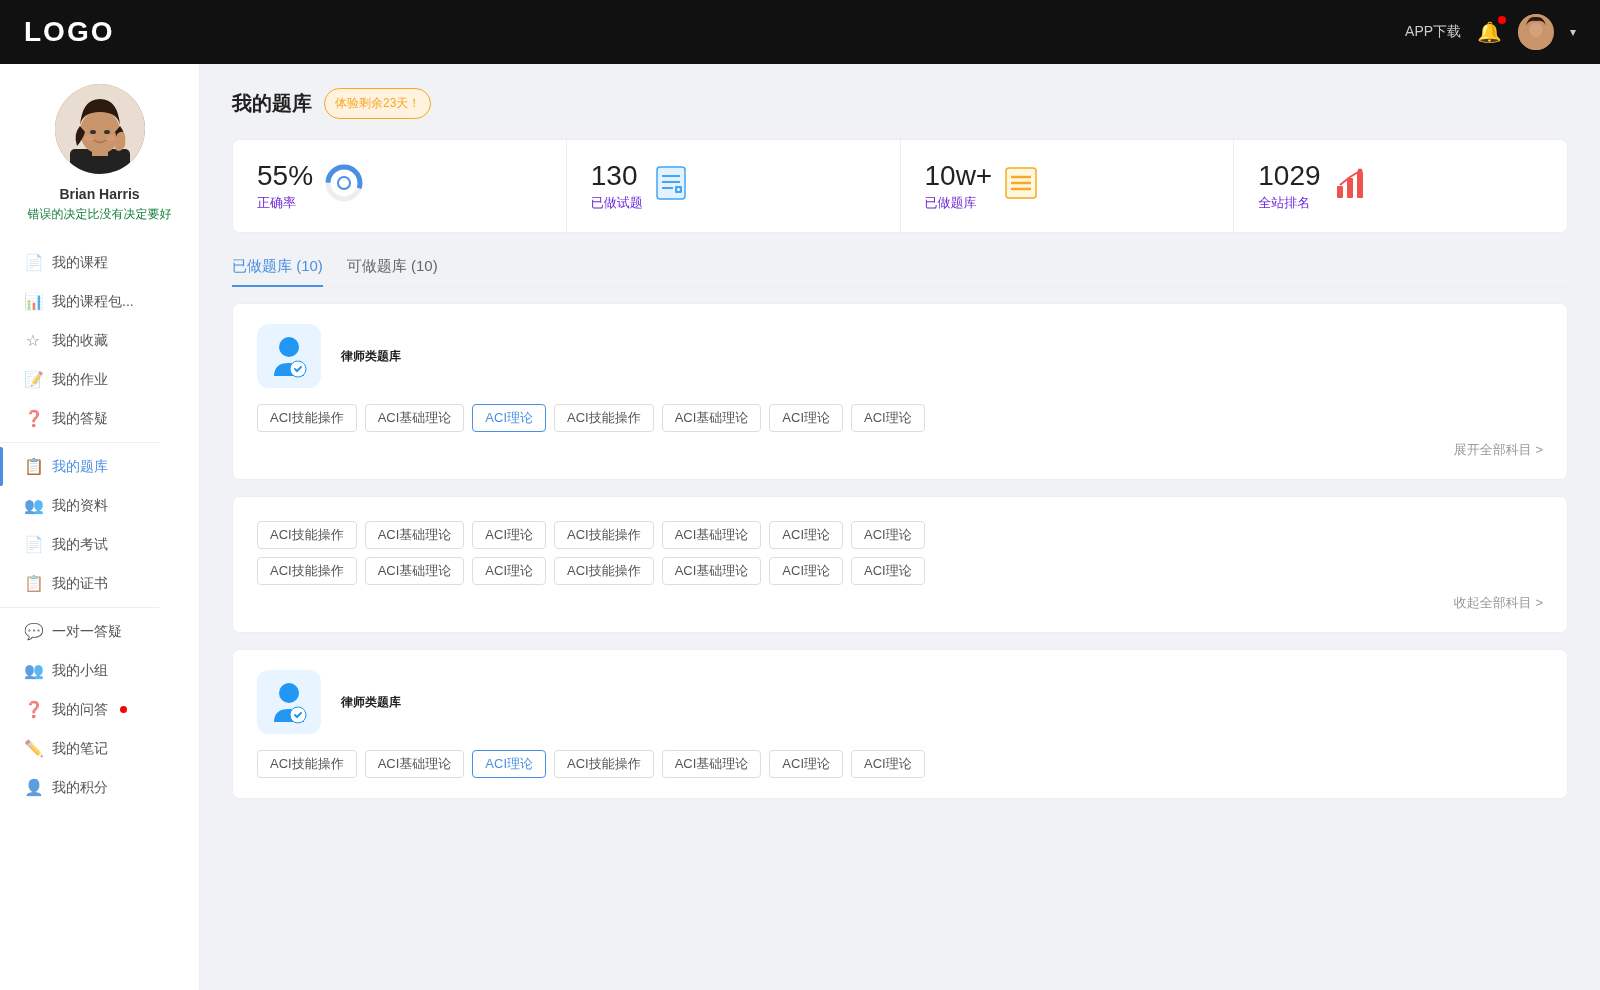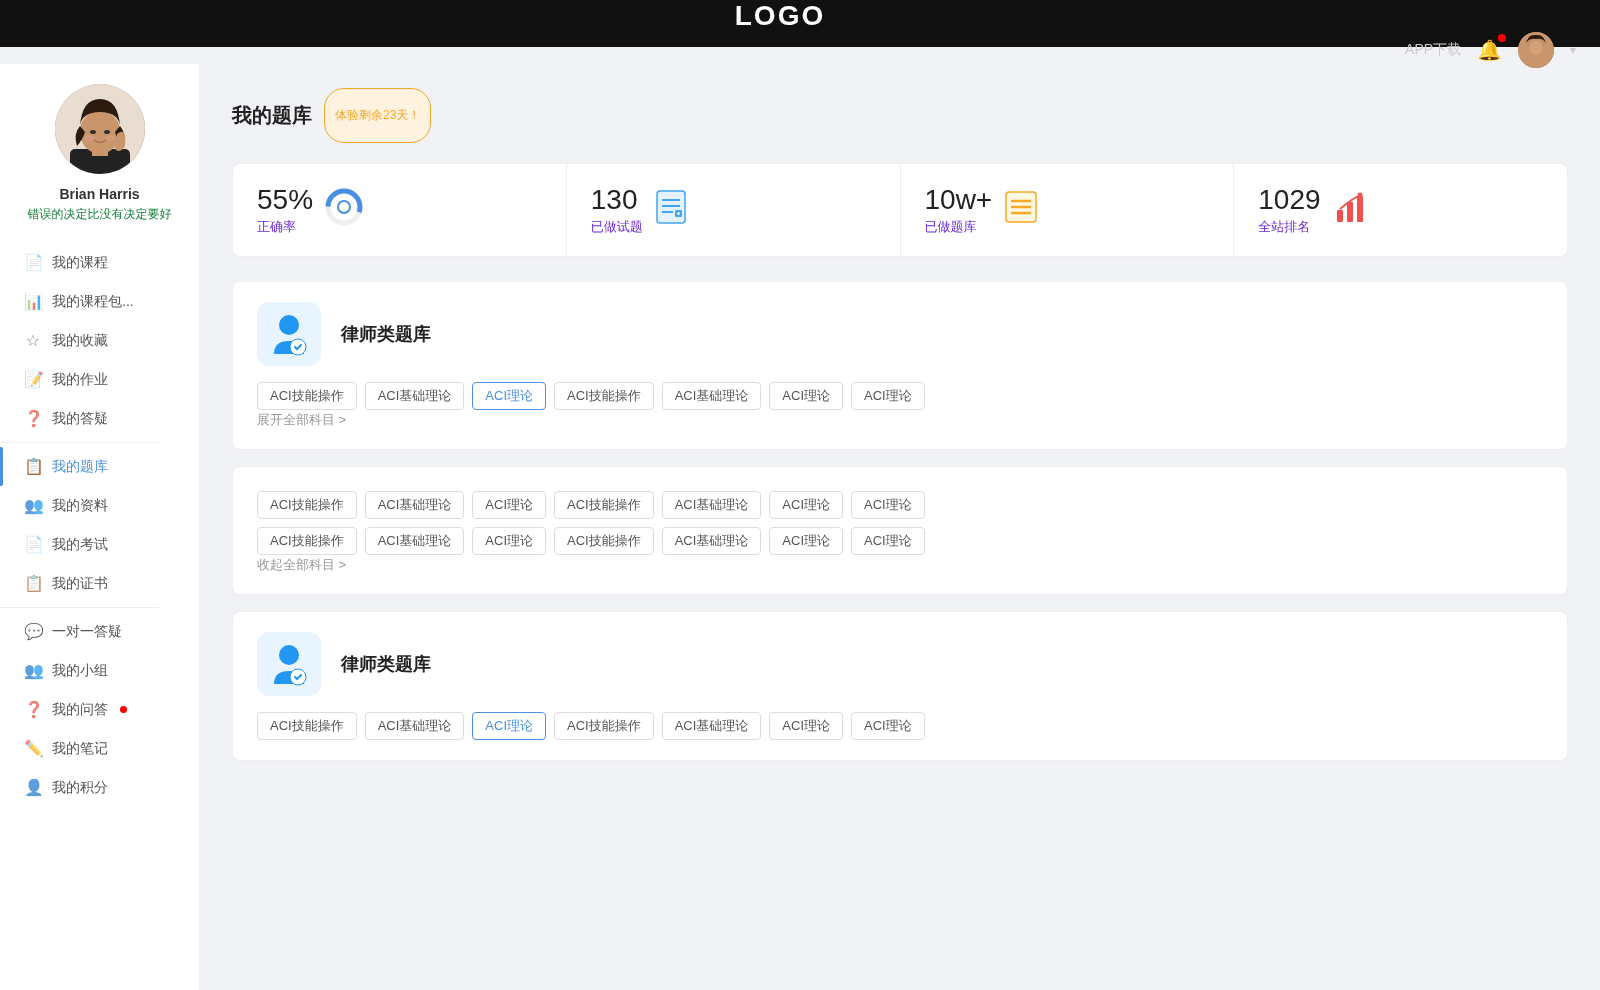--- a/index.html
+++ b/index.html
@@ -1,28 +1,27 @@
 <!DOCTYPE html>
 <html><head>
   <meta charset="utf-8">
   <style>
     * { box-sizing: border-box; margin: 0; padding: 0; }
     body { font-family: -apple-system, BlinkMacSystemFont, 'PingFang SC', 'Microsoft YaHei', sans-serif; background: #f0f2f5; color: #333; }
 
     
     .navbar {
       background: #111;
-      height: 47px;
+      height: 64px;
       display: flex;
       align-items: center;
       padding: 0 24px;
       position: fixed;
       top: 0; left: 0; right: 0;
       z-index: 100;
-      flex-direction: column;
     }
     .navbar-logo {
       color: #fff;
       font-size: 28px;
       font-weight: 900;
       letter-spacing: 2px;
       margin-right: 40px;
     }
     .navbar-nav {
       display: flex;
@@ -189,21 +188,21 @@
       align-items: center;
       gap: 12px;
       margin-bottom: 20px;
     }
     .page-title { font-size: 20px; font-weight: 600; color: #222; }
     .trial-badge {
       background: #fff3e0;
       color: #f5a623;
       border: 1px solid #f5a623;
       border-radius: 20px;
-      padding: 18px 10px;
+      padding: 6px 10px;
       font-size: 12px;
     }
 
     
     .stats-row {
       display: flex;
       gap: 0;
       border: 1px solid #eee;
       border-radius: 8px;
       background: #fff;
@@ -265,42 +264,43 @@
       margin-bottom: 16px;
     }
     .bank-icon {
       width: 64px; height: 64px;
       border-radius: 12px;
       background: #e8f4ff;
       display: flex; align-items: center; justify-content: center;
       flex-shrink: 0;
     }
     
-    .bank-title { font-size: 18px; font-weight: 600; color: #222; }
+    .bank-title { font-size: 12px; font-weight: 600; color: #222; }
     .tags-row {
       display: flex;
       flex-wrap: wrap;
       gap: 8px;
       margin-top: 4px;
     }
     .tag {
       border: 1px solid #ddd;
       border-radius: 4px;
       padding: 4px 12px;
       font-size: 13px;
       color: #555;
       cursor: pointer;
     }
     .tag.active {
       border-color: #4a90e2;
       color: #4a90e2;
       background: #fff;
     }
     .bank-footer {
-      margin-top: 0;
+      text-align: right;
+      margin-top: 8px;
     }
     .expand-btn {
       font-size: 13px;
       color: #999;
       cursor: pointer;
     }
   </style>
 </head>
 <body>
 
@@ -492,20 +492,24 @@
             <rect x="4" y="20" width="6" height="12" rx="1" fill="#ef5350"></rect>
             <rect x="14" y="12" width="6" height="20" rx="1" fill="#ef5350"></rect>
             <rect x="24" y="6" width="6" height="26" rx="1" fill="#ef5350"></rect>
             <polyline points="7,19 17,11 27,5" stroke="#ef5350" stroke-width="2" fill="none"></polyline>
             <circle cx="27" cy="5" r="2.5" fill="#ef5350"></circle>
           </svg>
         </div>
       </div>
     </div>
 
+    <div class="tabs">
+      <div class="tab-item active">已做题库 (10)</div>
+      <div class="tab-item">可做题库 (10)</div>
+    </div>
 
     <div class="bank-card">
       <div class="bank-card-header">
         <div class="bank-icon">
           <svg width="50" height="50" viewBox="0 0 50 50" xmlns="http://www.w3.org/2000/svg">
             <circle cx="25" cy="16" r="10" fill="#2196F3"></circle>
             <path d="M10 45 Q10 32 25 32 Q40 32 40 45Z" fill="#2196F3"></path>
             <circle cx="34" cy="38" r="8" fill="#fff" stroke="#2196F3" stroke-width="1"></circle>
             <path d="M31 38 L33 40 L37 36" stroke="#2196F3" stroke-width="2" fill="none" stroke-linecap="round"></path>
           </svg>

